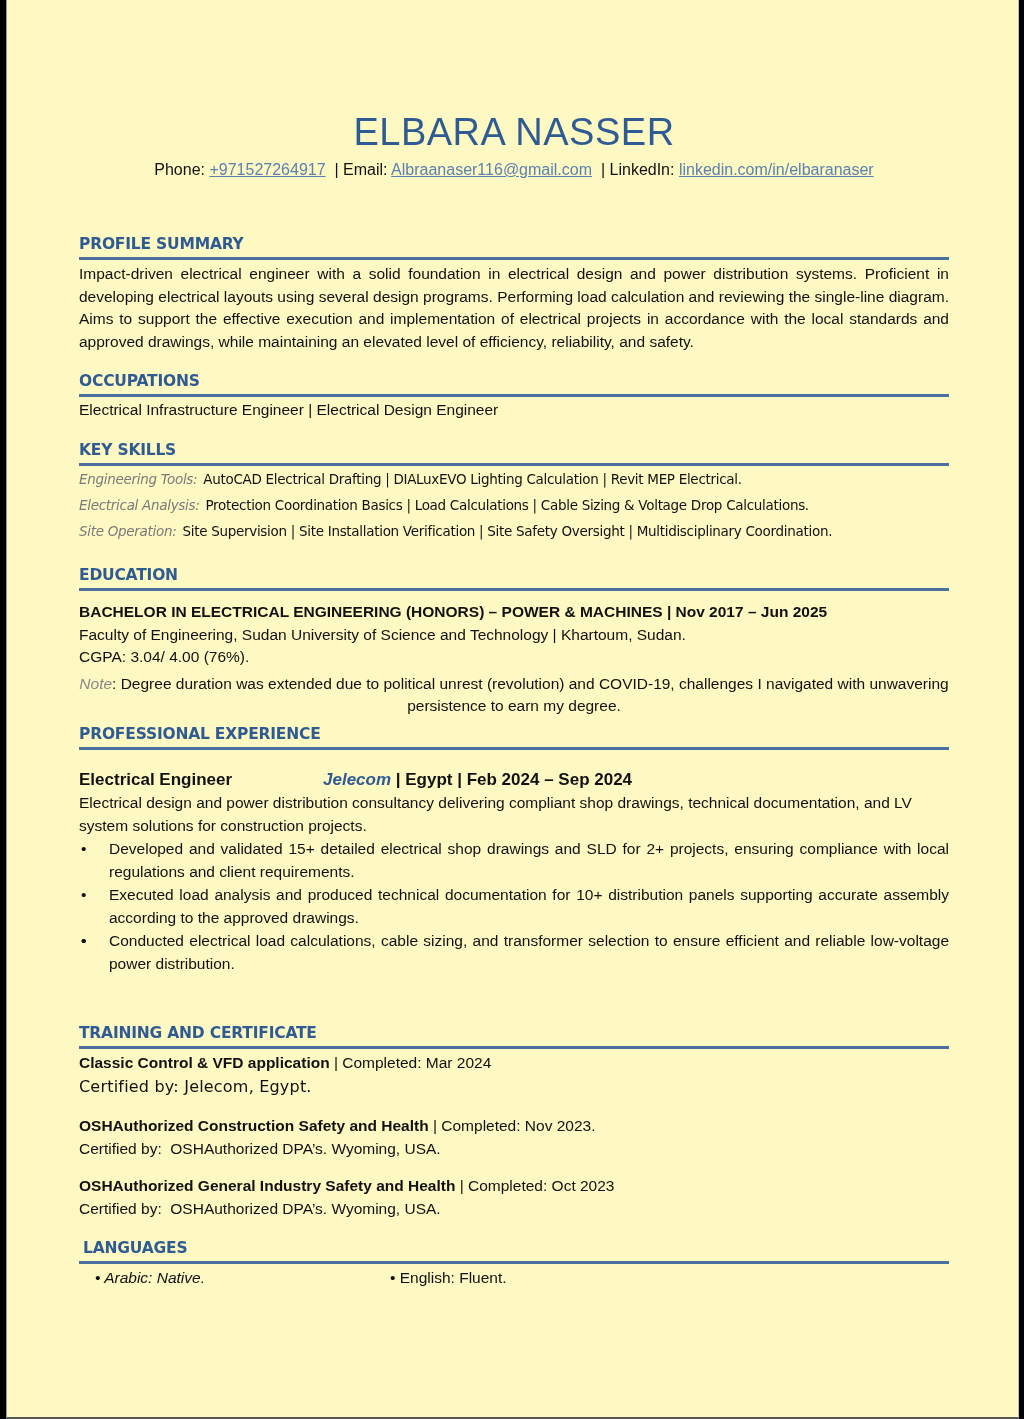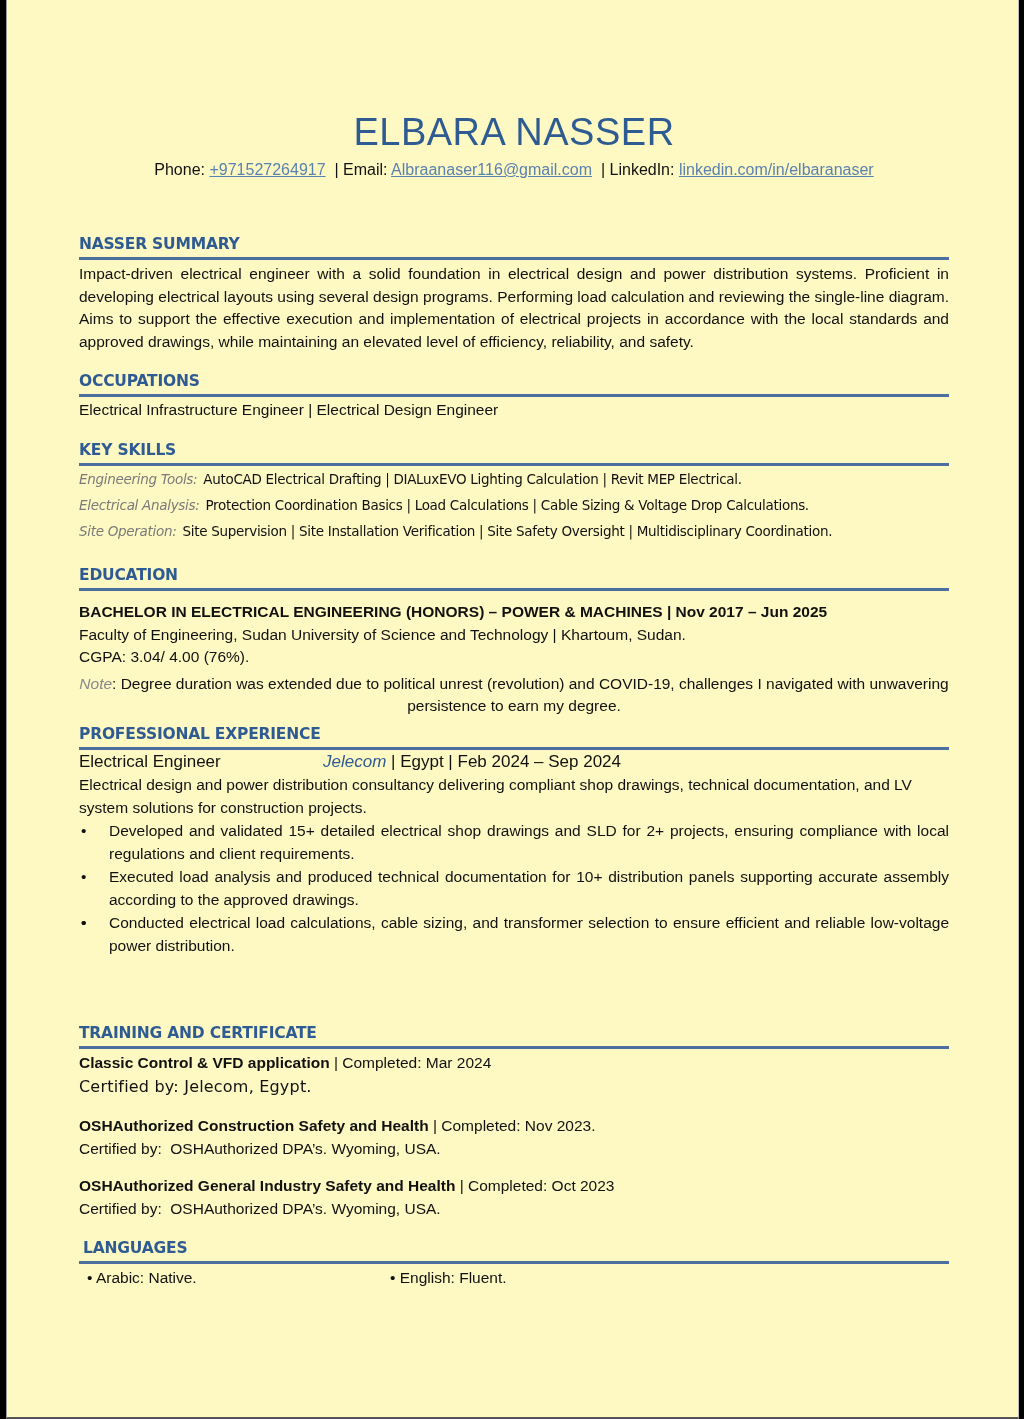--- a/index.html
+++ b/index.html
@@ -25,21 +25,21 @@
   .sec-title {
     font-family: "DejaVu Sans", sans-serif; font-weight: bold; font-size: 15.5px; color: #2f5b93;
     line-height: 20px; padding-bottom: 3px; border-bottom: 3px solid #4b6f9e; letter-spacing: -0.2px;
   }
   .sec-title.indent { padding-left: 4px; }
   .p { font-size: 15.5px; line-height: 22.5px; margin: 2px 0 0 0; }
   .skill { font-family: "DejaVu Sans", sans-serif; font-size: 13.5px; line-height: 26px; white-space: nowrap; letter-spacing: -0.3px; }
   .skill .lbl { font-style: italic; color: #7a7a7a; margin-right: 6px; }
   .bold { font-weight: bold; }
   .muted-italic { font-style: italic; color: #888; }
-  .job-line { font-size: 17px; font-weight: normal; line-height: 24px; margin-top: 0; }
+  .job-line { font-size: 17px; font-weight: bold; line-height: 24px; margin-top: 18px; }
   .job-line .title { display: inline-block; width: 244px; }
   .job-line .company { font-style: italic; color: #2f5b93; }
   ul.bullets { margin: 0; padding: 0; list-style: none; }
   ul.bullets li { position: relative; padding-left: 30px; font-size: 15.5px; line-height: 22.5px; text-align: justify; margin-top: 1px; }
   ul.bullets li .dot { position: absolute; left: 2px; top: 0; }
   .cert { margin-top: 2px; }
   .cert + .cert { margin-top: 14px; }
   .cert .head { font-size: 15.5px; line-height: 23px; }
   .cert .by { font-size: 15.5px; line-height: 23px; }
   .cert .by.large { font-family: "DejaVu Sans", sans-serif; font-size: 16px; line-height: 26px; letter-spacing: 0.2px; }
@@ -51,21 +51,21 @@
 
 <div class="page">
   <div class="content">
 
     <div class="name">ELBARA NASSER</div>
     <div class="contact">
       <span>Phone: </span><a>+971527264917</a><span style="white-space:pre">  | Email: </span><a>Albraanaser116@gmail.com</a><span style="white-space:pre">  | LinkedIn: </span><a>linkedin.com/in/elbaranaser</a>
     </div>
 
     <div class="section" style="top:234px;">
-      <div class="sec-title">NASSER SUMMARY</div>
+      <div class="sec-title">PROFILE SUMMARY</div>
       <p class="p" style="text-align:justify;margin-top:3px;">Impact-driven electrical engineer with a solid foundation in electrical design and power distribution systems. Proficient in developing electrical layouts using several design programs. Performing load calculation and reviewing the single-line diagram. Aims to support the effective execution and implementation of electrical projects in accordance with the local standards and approved drawings, while maintaining an elevated level of efficiency, reliability, and safety.</p>
     </div>
 
     <div class="section" style="top:371px;">
       <div class="sec-title">OCCUPATIONS</div>
       <p class="p" style="margin-top:2px;">Electrical Infrastructure Engineer | Electrical Design Engineer</p>
     </div>
 
     <div class="section" style="top:440px;">
       <div class="sec-title">KEY SKILLS</div>
@@ -118,19 +118,19 @@
       </div>
       <div class="cert">
         <div class="head"><span class="bold">OSHAuthorized General Industry Safety and Health</span><span style="white-space:pre"> | Completed: Oct 2023</span></div>
         <div class="by" style="white-space:pre">Certified by:  OSHAuthorized DPA’s. Wyoming, USA.</div>
       </div>
     </div>
 
     <div class="section" style="top:1238px;">
       <div class="sec-title indent">LANGUAGES</div>
       <div class="langs">
-        <span class="item" style="left:8px;"><span>•</span> <span>Arabic: Native.</span></span>
+        <span class="item" style="left:16px;font-style:italic;"><span>•</span> <span>Arabic: Native.</span></span>
         <span class="item" style="left:311px;"><span>•</span> <span>English: Fluent.</span></span>
       </div>
     </div>
 
   </div>
 </div>
 
 </body></html>

